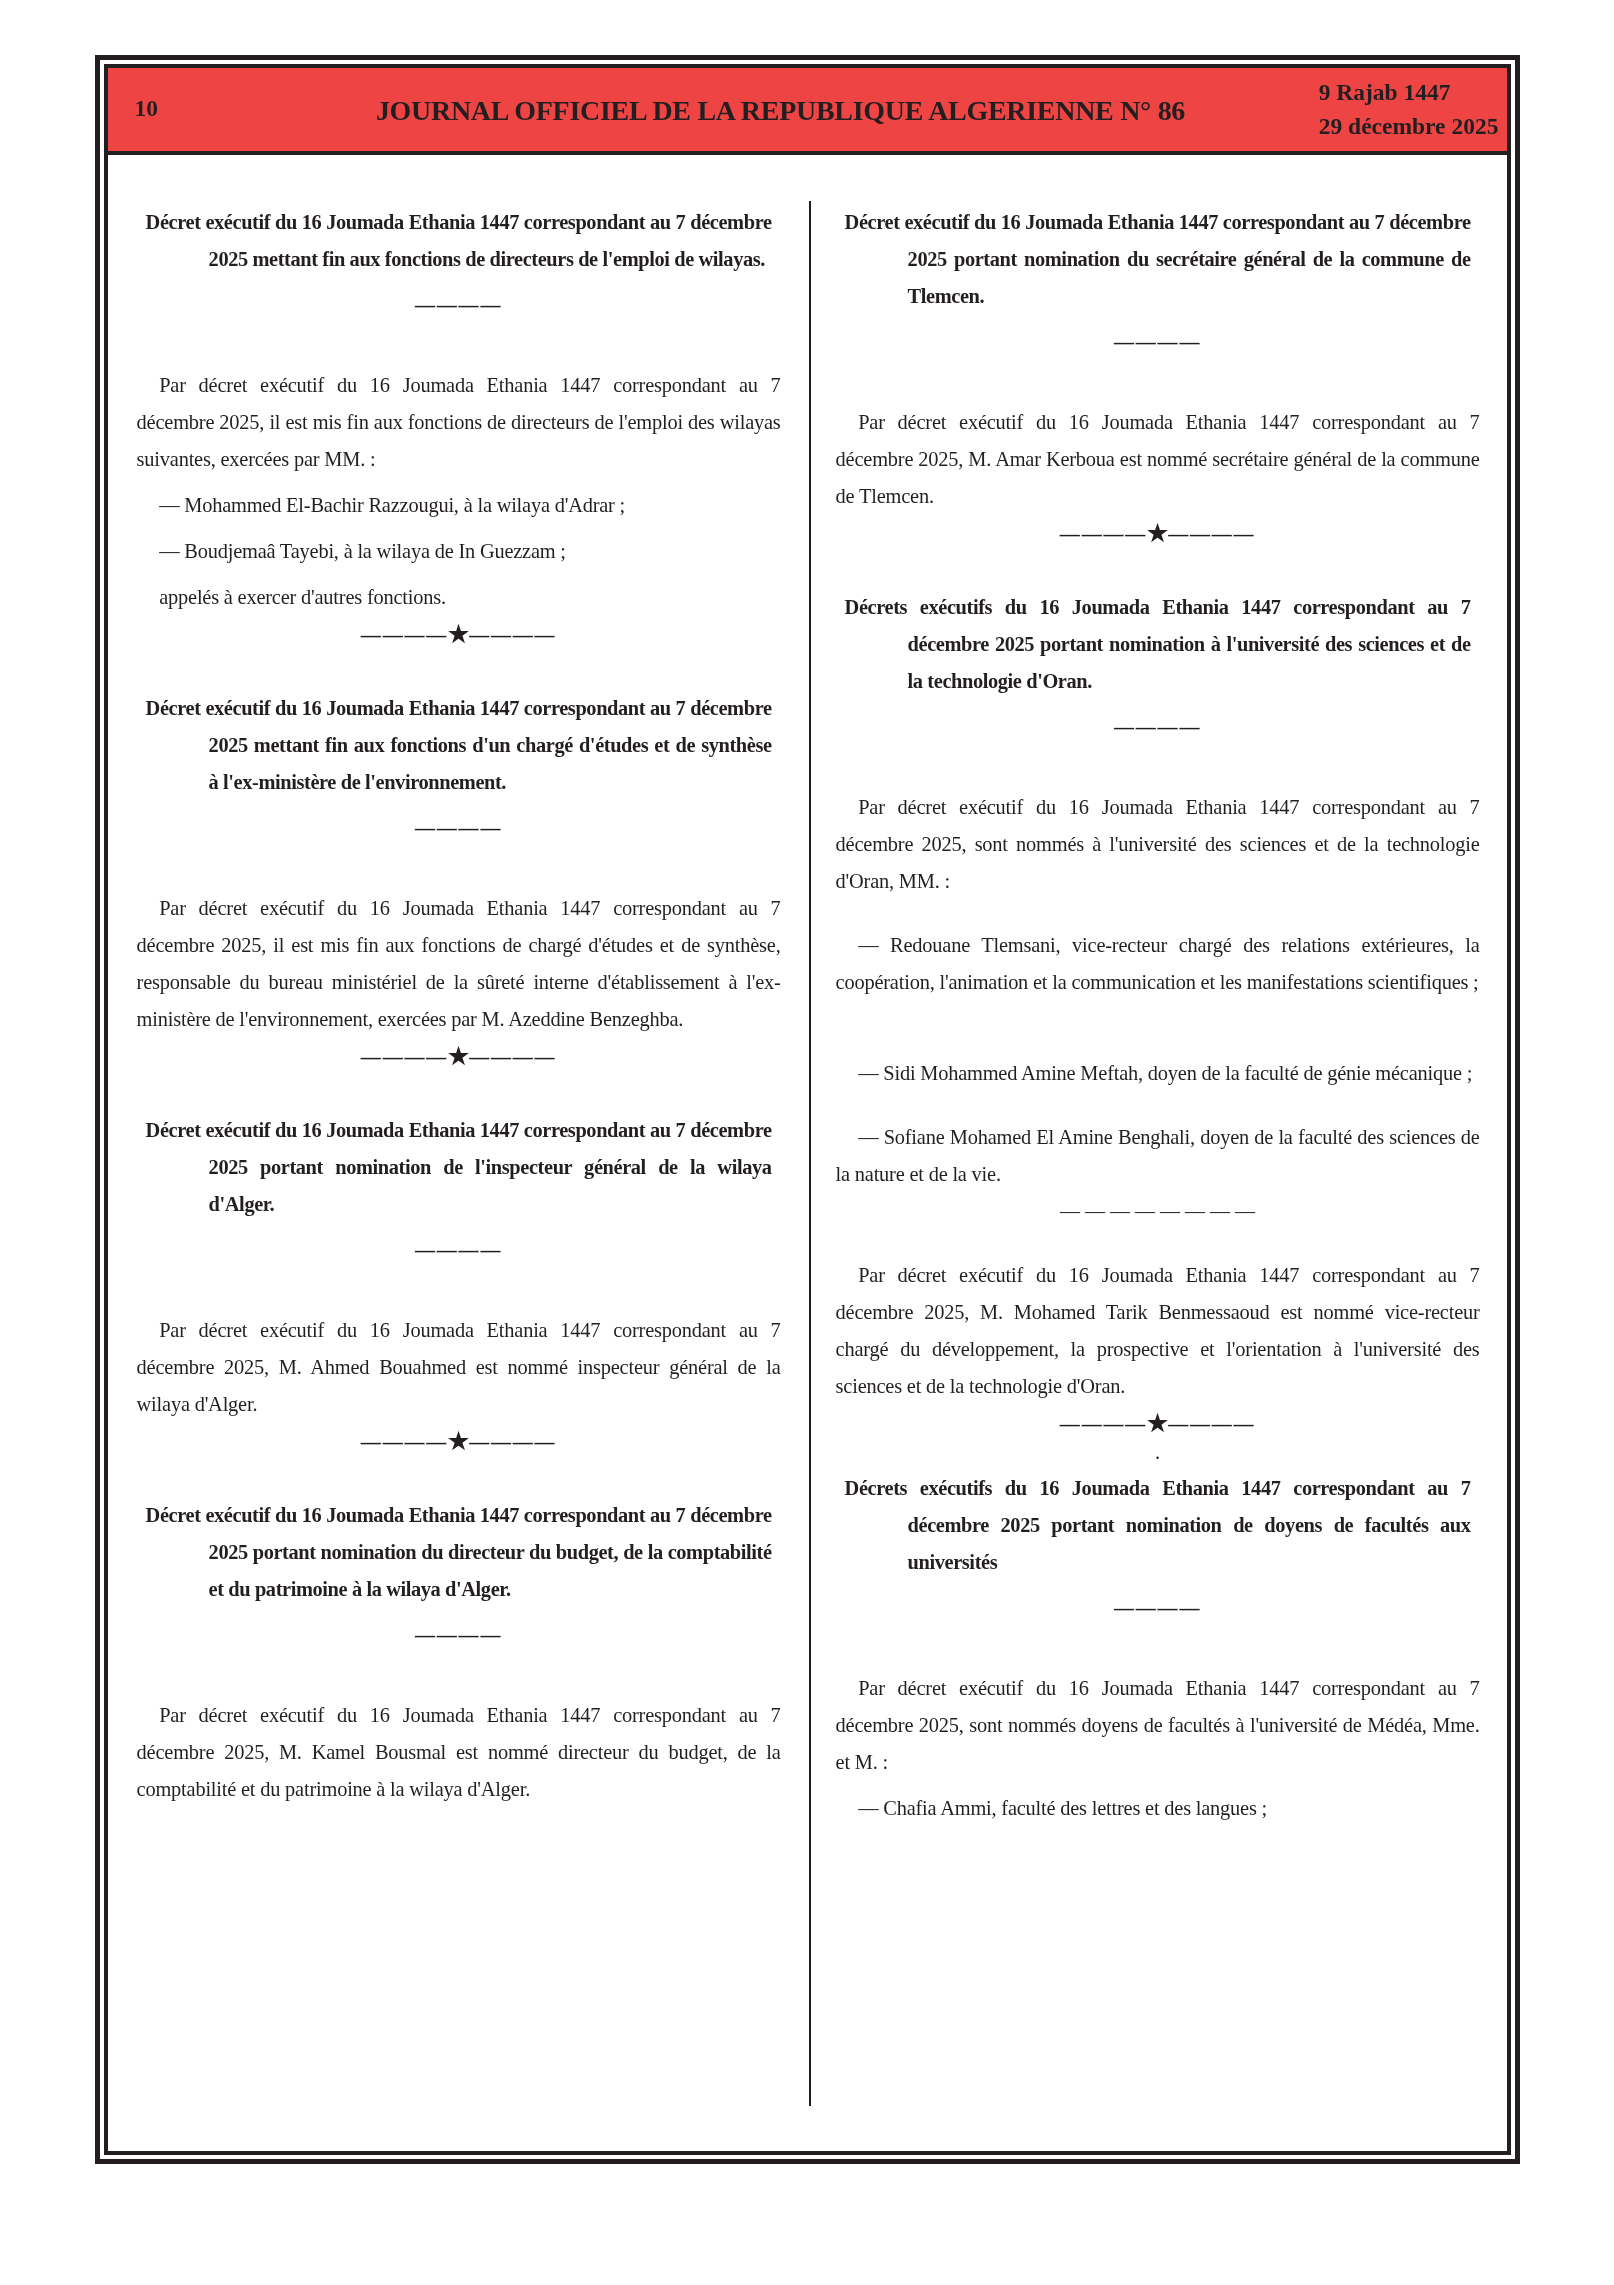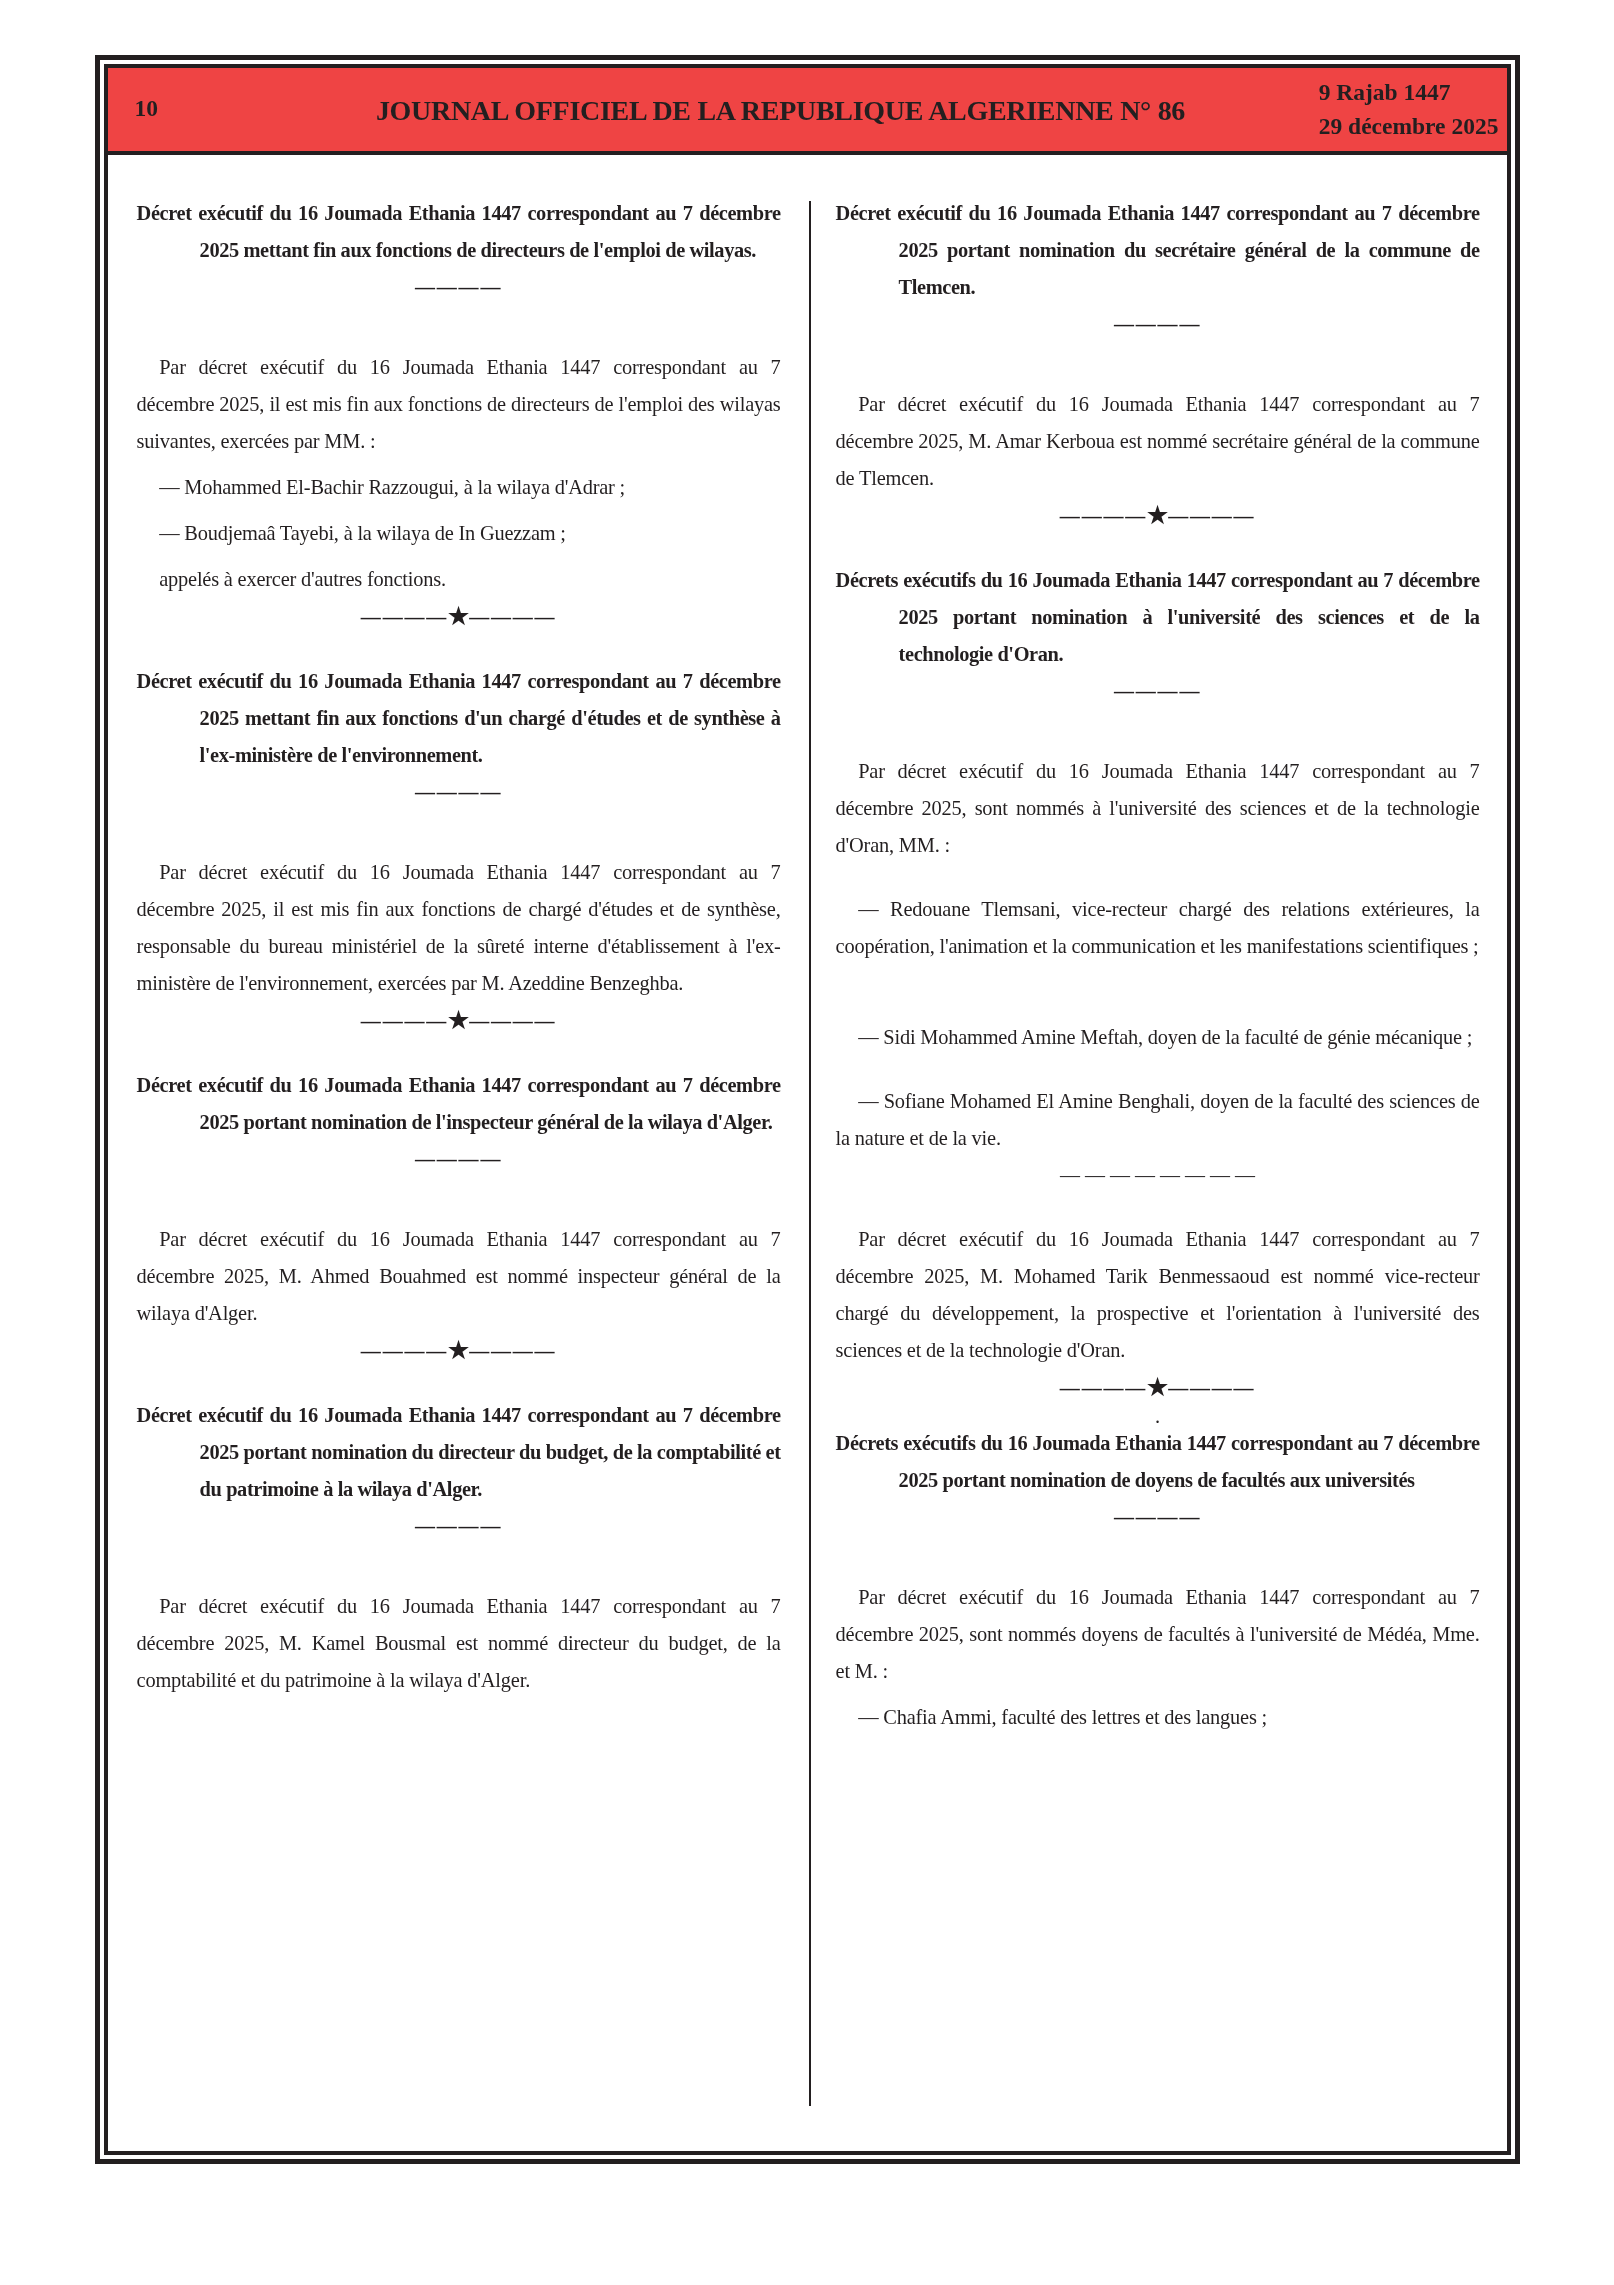--- a/index.html
+++ b/index.html
@@ -14,21 +14,21 @@
   .page-num { position: absolute; left: 27px; top: 27px; font-size: 23.5px; font-weight: bold; }
   .journal-title { position: absolute; left: 0; right: 0; top: 27px; text-align: center;
                    font-size: 28px; font-weight: bold; letter-spacing: -0.3px; padding-right: 54px; }
   .dates { position: absolute; right: 9px; top: 7.2px; font-size: 23.5px;
            font-weight: bold; line-height: 34px; }
   .divider { position: absolute; left: 701px; top: 133px; width: 2.7px; height: 1905px; background: #231f20; }
   .col { position: absolute; top: 127px; width: 644px; font-size: 20.4px; line-height: 37px; }
   .col.left { left: 29px; }
   .col.right { left: 728px; width: 644px; }
   .title { font-weight: bold; text-align: justify; text-align-last: left; letter-spacing: -0.4px;
-           padding-left: 63px; text-indent: -63px; margin: 0; }
+           padding-left: 63px; text-indent: -63px; margin: 9px; }
   .para { text-align: justify; margin: 0; letter-spacing: -0.2px; }
   .para.indent { text-indent: 22.6px; font-family: Liberation Serif, serif; }
   .sep { text-align: center; font-weight: bold; letter-spacing: 1.8px; margin: 0; font-size: 20px; }
   .sep .star { font-size: 23.5px; letter-spacing: 0; }
   .gap-s { height: 9px; }
   .gap-m { height: 27px; }
   .gap-l { height: 43px; }
   .dot { text-align: center; margin: 0; line-height: 18px; }
 </style>
 </head>

